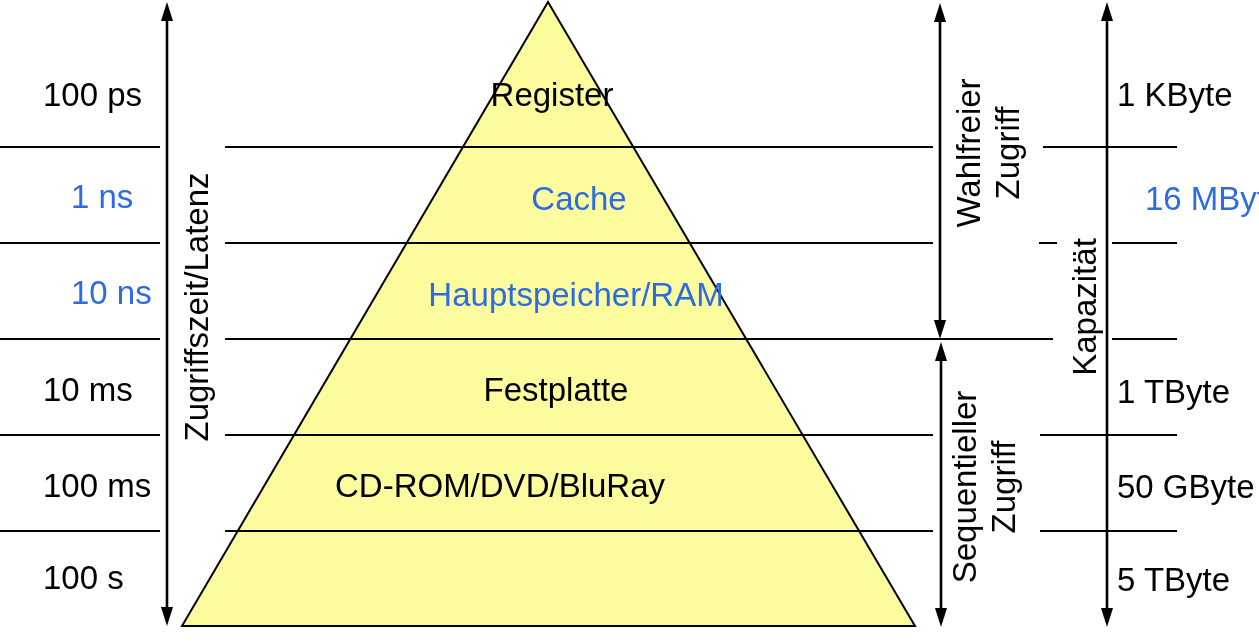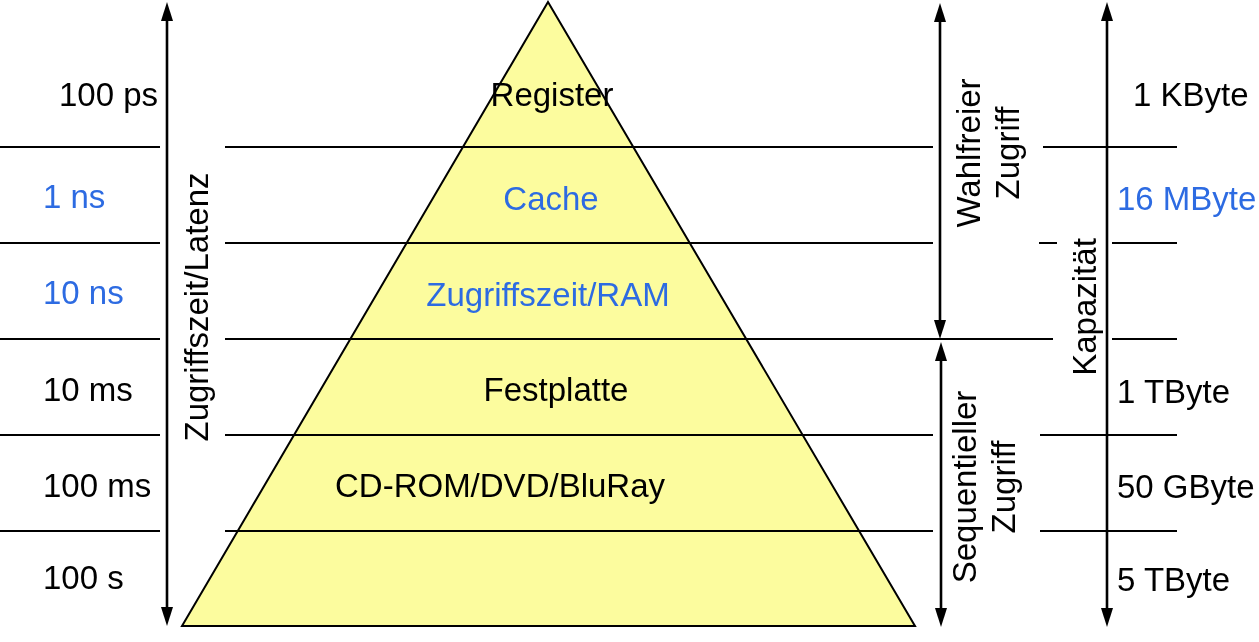--- a/index.html
+++ b/index.html
@@ -21,30 +21,30 @@
   }
   .center{transform:translate(-50%,-50%);text-align:center;}
   .rot{
     position:absolute;
     font-size:33px;
     line-height:1.18;
     white-space:nowrap;
     text-align:center;
     transform:translate(-50%,-50%) rotate(-90deg);
   }
-  .blue{color:var(--blue,#2d6be2);}
+  .blue{color:var(--blue,#2d6be2);margin-left:28px;}
   
-  .lat-0{left:59px;top:95px;}
+  .lat-0{left:43px;top:95px;}
   .lat-1{left:43px;top:197px;}
   .lat-2{left:43px;top:293px;}
   .lat-3{left:43px;top:390px;}
   .lat-4{left:43px;top:486px;}
   .lat-5{left:43px;top:578px;}
   
-  .cap-0{left:1117px;top:95px;margin-left:16px;}
+  .cap-0{left:1117px;top:95px;}
   .cap-1{left:1117px;top:199px;}
   .cap-2{left:1117px;top:295px;}
   .cap-3{left:1117px;top:392px;}
   .cap-4{left:1117px;top:487px;}
   .cap-5{left:1117px;top:580px;}
   
   .lv-0{left:552px;top:95px;}
   .lv-1{left:551px;top:199px;}
   .lv-2{left:548px;top:295px;}
   .lv-3{left:556px;top:390px;}
@@ -98,21 +98,21 @@
 
   <div class="lbl lat-0">100 ps</div>
   <div class="lbl lat-1 blue">1 ns</div>
   <div class="lbl lat-2 blue">10 ns</div>
   <div class="lbl lat-3">10 ms</div>
   <div class="lbl lat-4">100 ms</div>
   <div class="lbl lat-5">100 s</div>
 
   <div class="lbl center lv-0">Register</div>
   <div class="lbl center lv-1 blue">Cache</div>
-  <div class="lbl center lv-2 blue">Zugriffszeit/RAM</div>
+  <div class="lbl center lv-2 blue">Hauptspeicher/RAM</div>
   <div class="lbl center lv-3">Festplatte</div>
   <div class="lbl center lv-4">CD-ROM/DVD/BluRay</div>
 
   <div class="lbl cap-0">1 KByte</div>
   <div class="lbl cap-1 blue">16 MByte</div>
   <div class="lbl cap-3">1 TByte</div>
   <div class="lbl cap-4">50 GByte</div>
   <div class="lbl cap-5">5 TByte</div>
 
   <div class="rot ax-latency">Zugriffszeit/Latenz</div>

